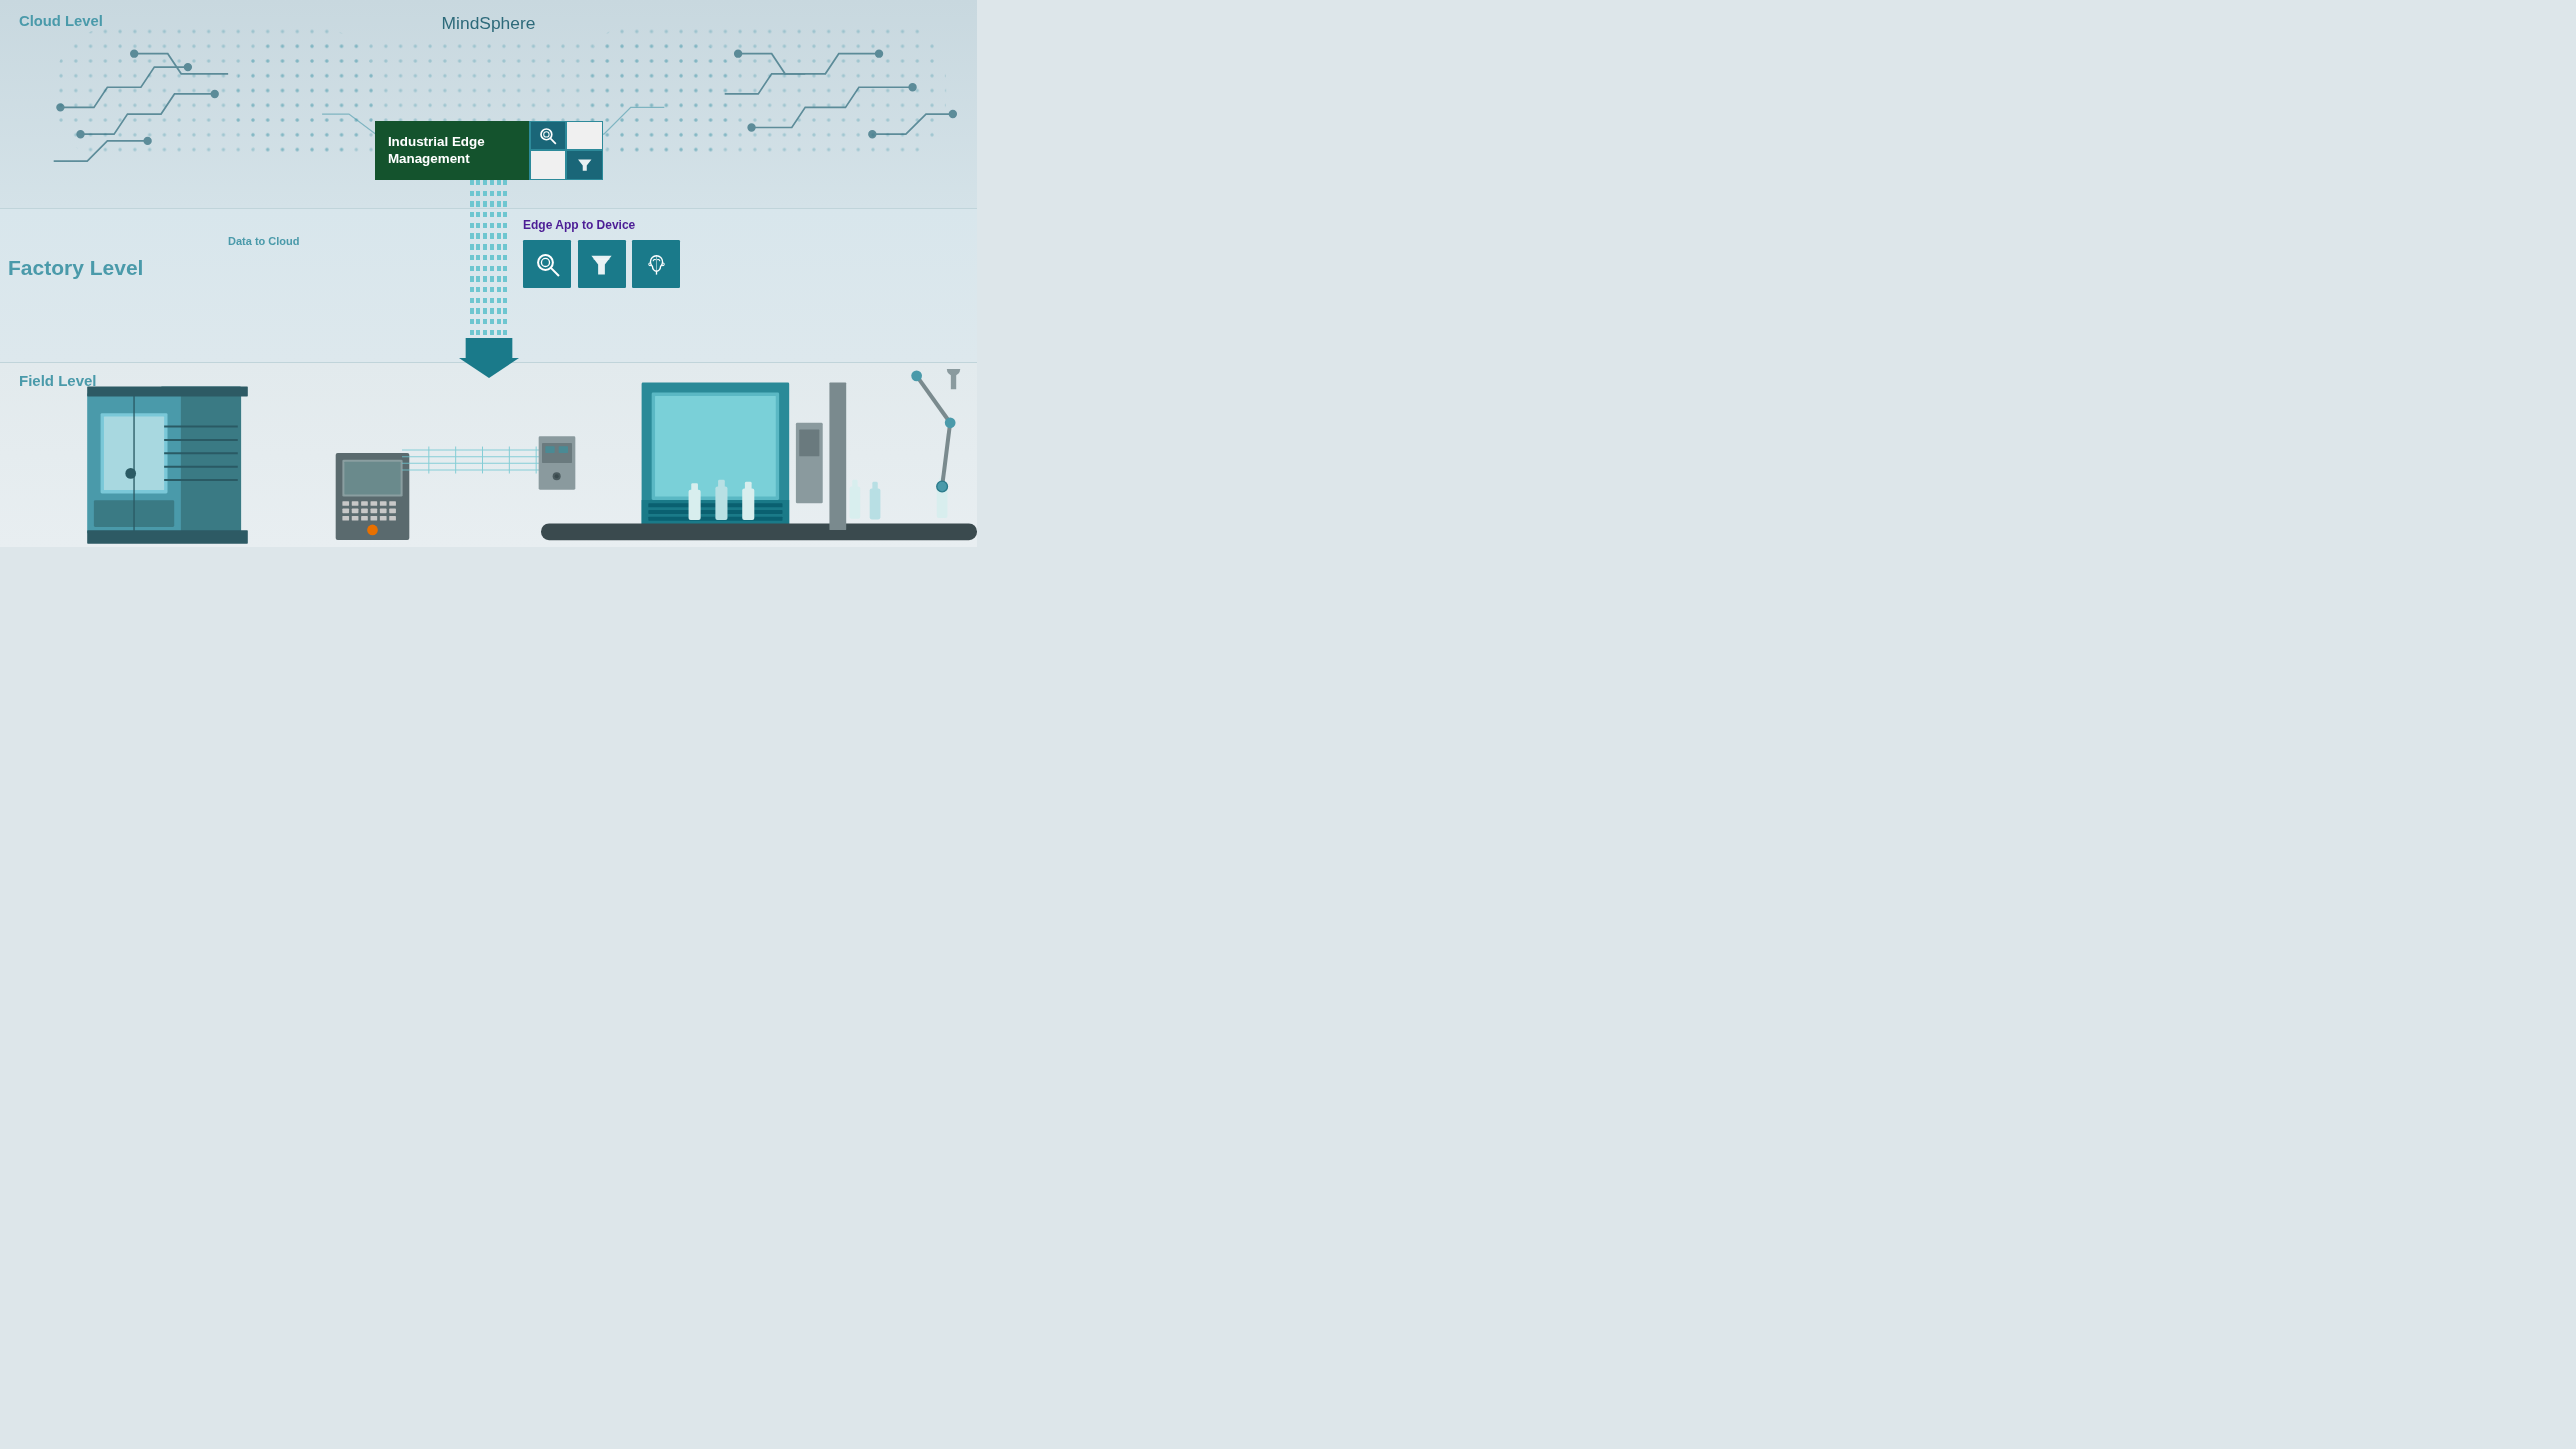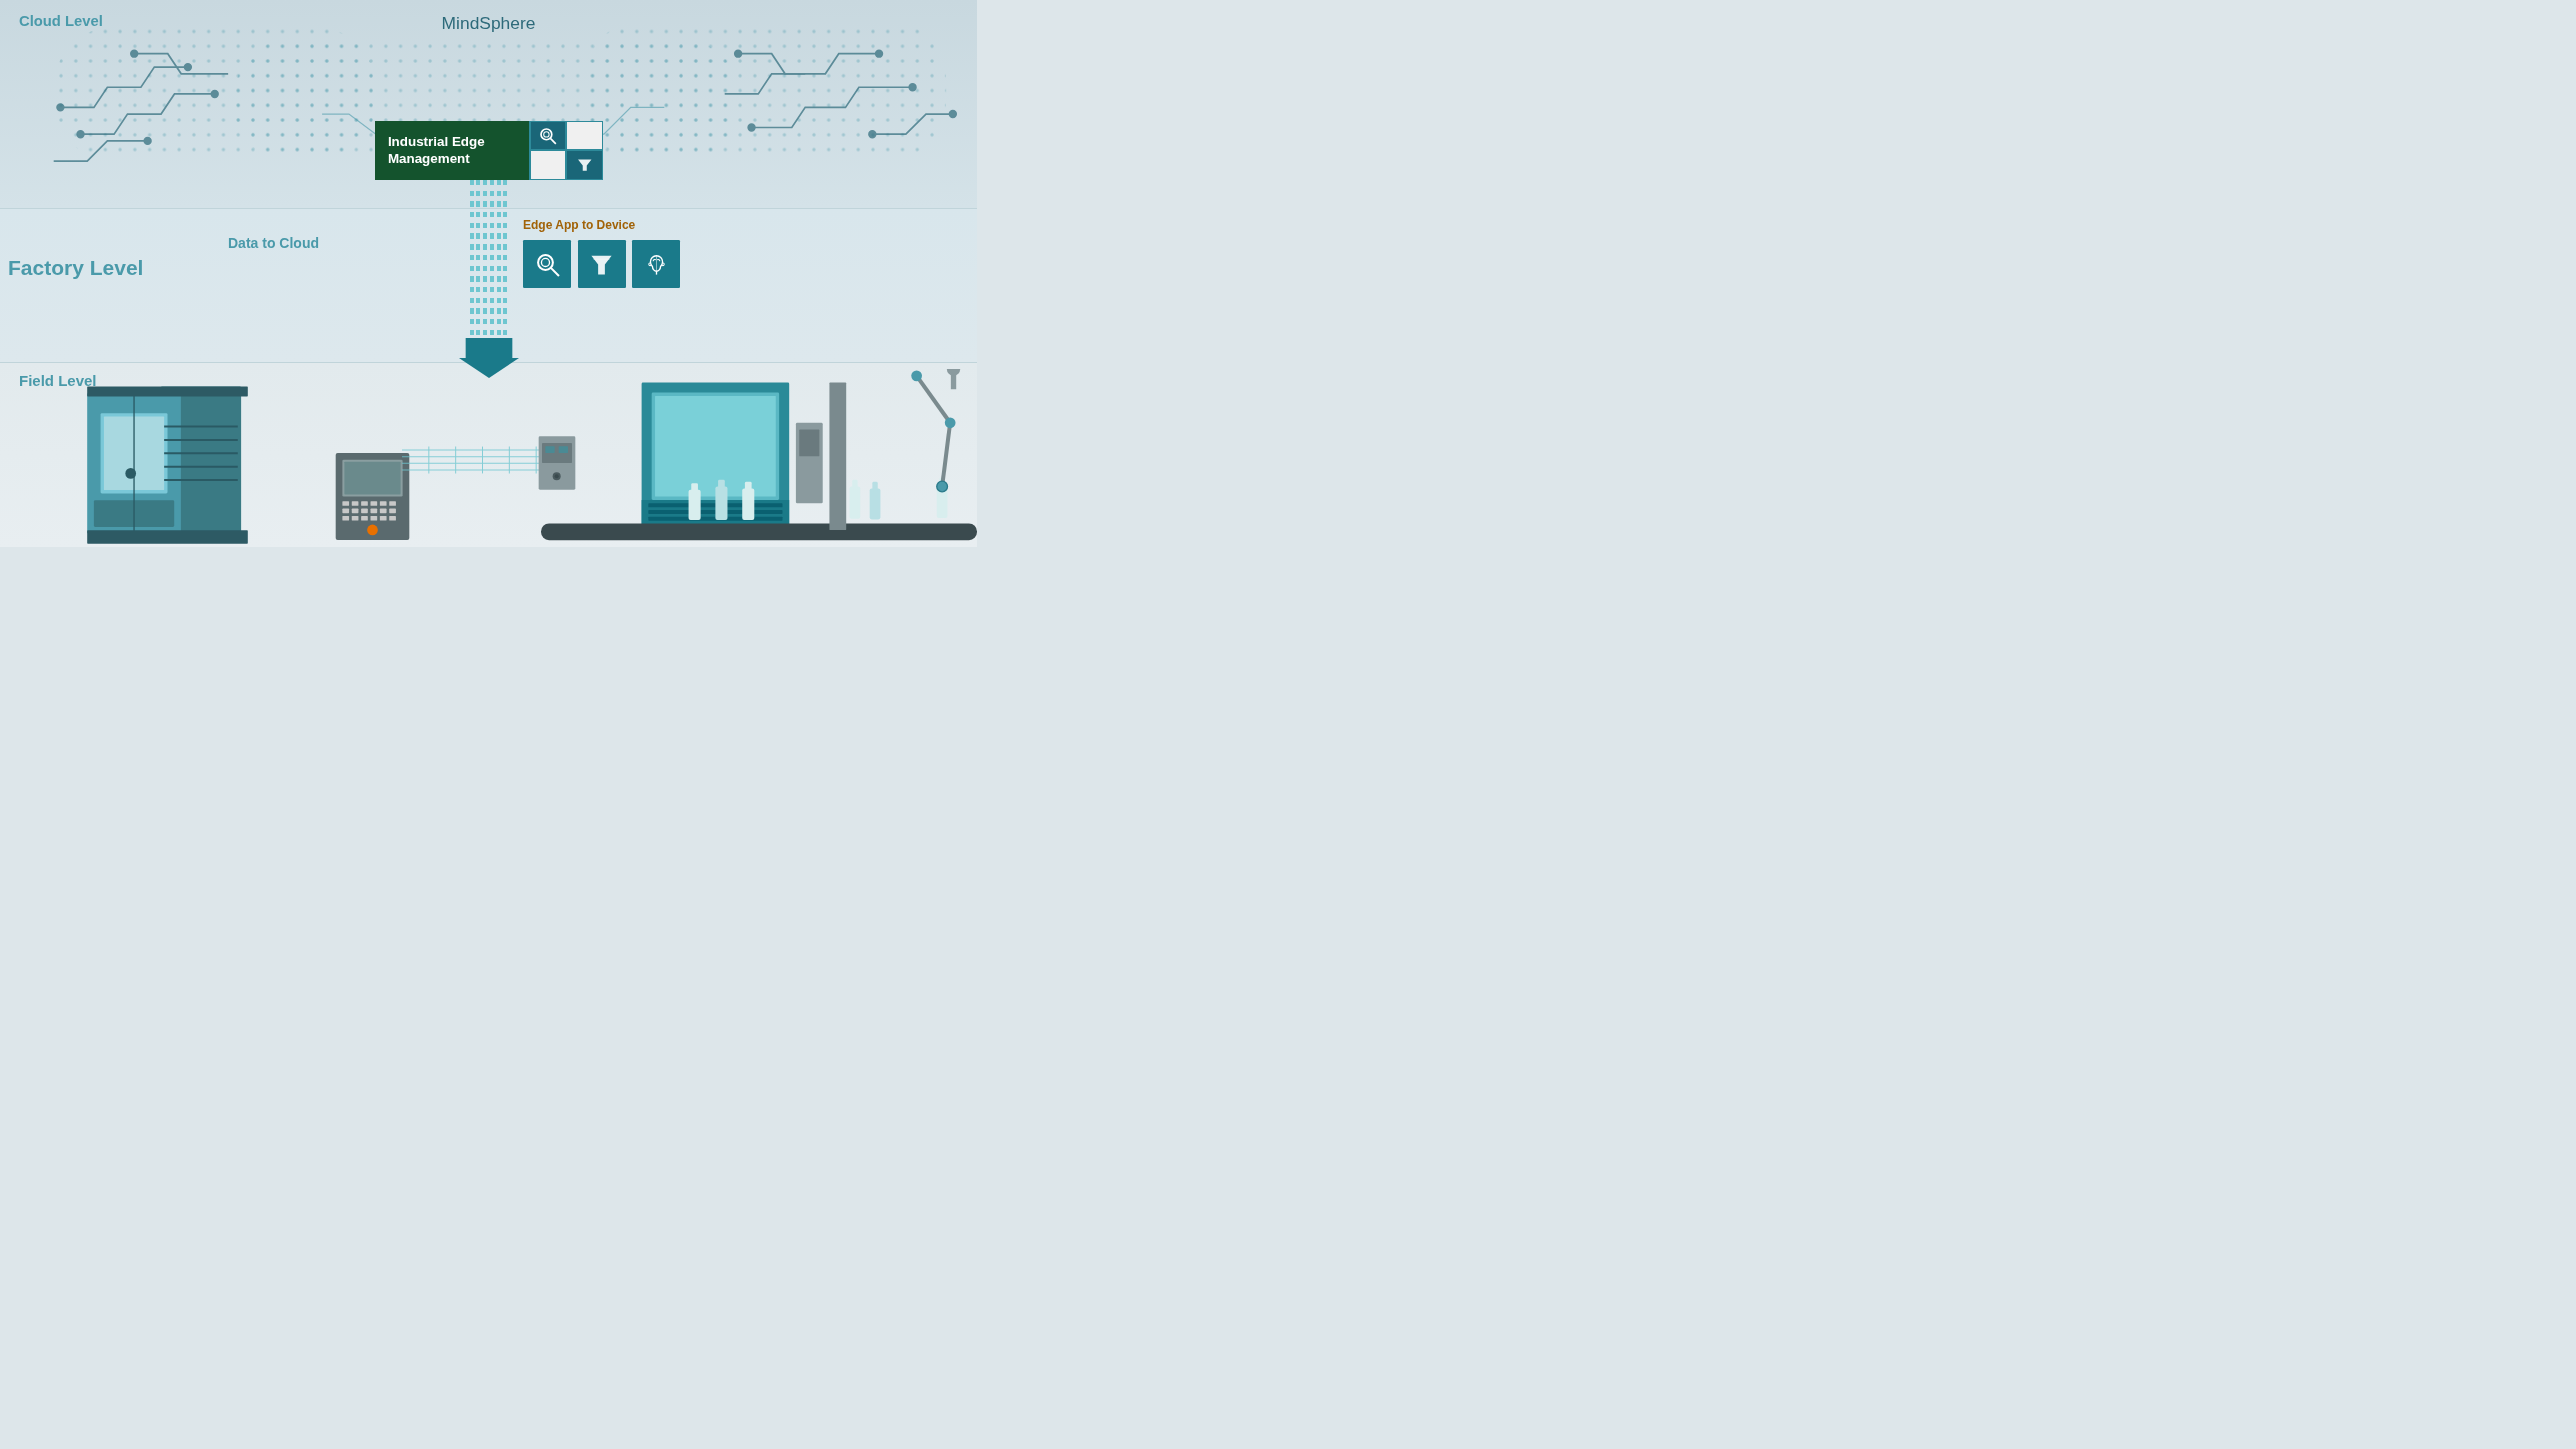--- a/index.html
+++ b/index.html
@@ -168,37 +168,37 @@
         transparent 5.4px,
         transparent 10.7px
       );
     }
 
     
     .data-to-cloud-label {
       position: absolute;
       top: 235px;
       left: 188px;
-      font-size: 14px;
+      font-size: 11px;
       font-weight: 600;
       color: #4a9aaa;
       padding-left: 40px;
     }
 
     
     .edge-app-section {
       position: absolute;
       top: 218px;
       left: 523px;
     }
 
     .edge-app-label {
       font-size: 12px;
       font-weight: 700;
-      color: #a16207;
+      color: #4c1d95;
       margin-bottom: 8px;
     }
 
     .edge-app-icons {
       display: flex;
       gap: 6.7px;
     }
 
     .edge-icon-box {
       width: 48px;

